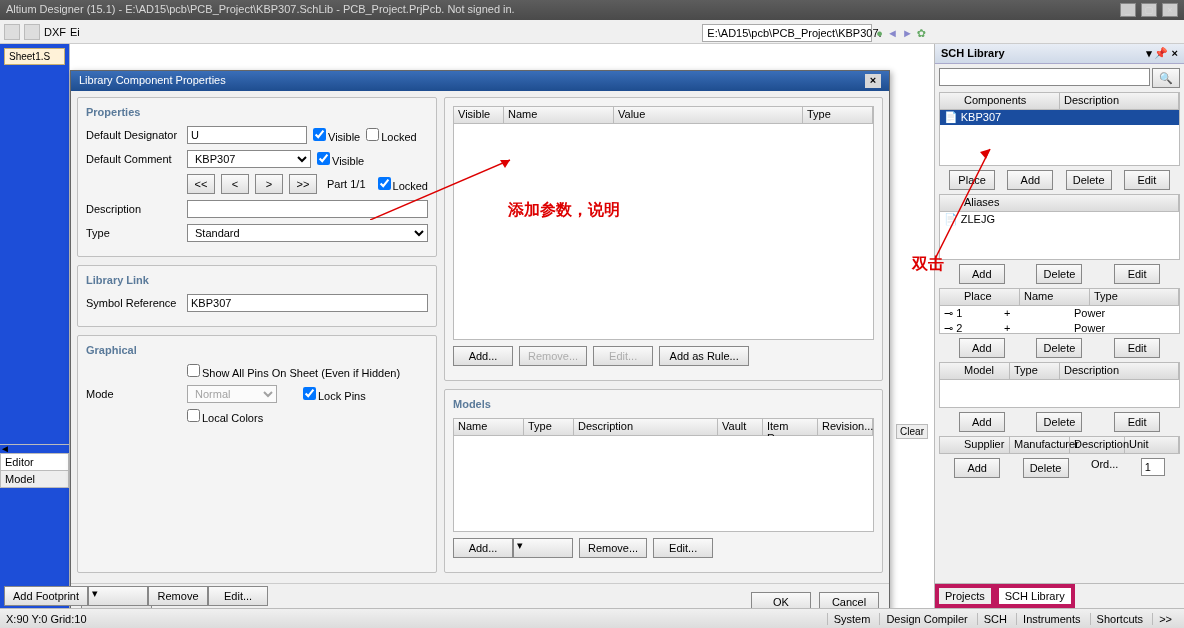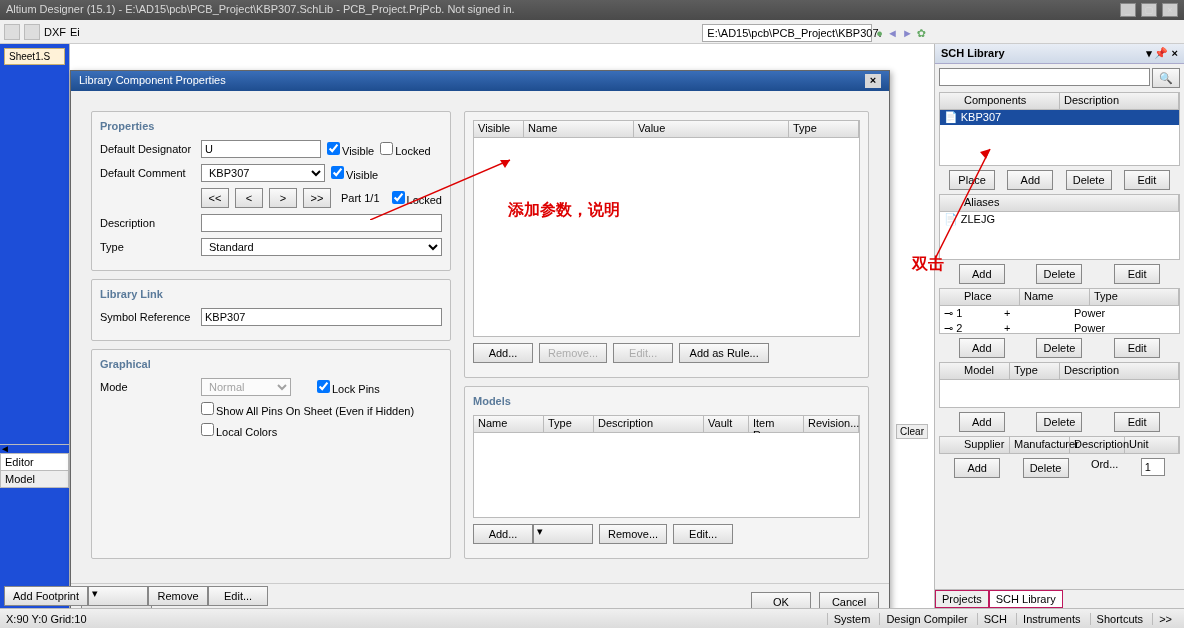--- a/index.html
+++ b/index.html
@@ -11,21 +11,21 @@
 .pathbar { display:inline-flex; align-items:center; background:#fff; border:1px solid #aaa; padding:1px 4px; height:18px; width:160px; }
 .main { position:absolute; top:44px; bottom:20px; left:0; right:0; display:flex; }
 .leftcol { width:70px; background:#1d4ed8; border-right:1px solid #bbb; display:flex; flex-direction:column; }
 .sheet-tab { background:#fff2d8; border:1px solid #c8b070; margin:4px; padding:2px 4px; font-size:10px; }
 .editor-tabs { margin-top:auto; }
 .editor-tabs div { border:1px solid #bbb; background:#eee; padding:2px 4px; margin-top:-1px; }
 .center { flex:1; position:relative; background:#fff; }
 .dialog { position:absolute; left:70px; top:26px; width:820px; height:550px; background:#f0f0f0; border:1px solid #666; box-shadow:2px 2px 6px rgba(0,0,0,0.3); }
 .dlg-title { background:linear-gradient(#3a6eb8,#1e4d8f); color:#fff; padding:3px 8px; font-size:11px; display:flex; justify-content:space-between; }
 .dlg-title .x { background:#d8d8d8; color:#000; width:16px; height:14px; text-align:center; line-height:12px; font-weight:bold; }
-.dlg-body { position:absolute; top:20px; bottom:40px; left:0; right:0; display:flex; gap:13px; padding:20px; }
+.dlg-body { position:absolute; top:20px; bottom:40px; left:0; right:0; display:flex; gap:7px; padding:6px; }
 .dlg-left { width:360px; display:flex; flex-direction:column; gap:8px; }
 .dlg-right { flex:1; display:flex; flex-direction:column; gap:8px; }
 .group { border:1px solid #c0c0c0; background:#f4f4f4; border-radius:2px; padding:8px; }
 .group-title { color:#5a7a9a; font-weight:bold; margin-bottom:8px; }
 .row { display:flex; align-items:center; margin-bottom:6px; gap:6px; }
 .lbl { width:95px; }
 input[type=text], select { border:1px solid #888; background:#fff; height:18px; padding:1px 3px; font-size:11px; }
 input[type=checkbox] { margin:0 2px 0 0; }
 .btn { border:1px solid #888; background:linear-gradient(#fafafa,#e0e0e0); height:20px; padding:0 8px; min-width:60px; font-size:11px; cursor:pointer; }
 .btn-sm { min-width:28px; padding:0 4px; }
@@ -38,21 +38,21 @@
 .rp-search { display:flex; padding:4px; gap:2px; }
 .rp-search input { flex:1; }
 .rp-head { background:linear-gradient(#f4f4f4,#dcdcdc); display:flex; height:18px; border:1px solid #bbb;padding-left:20px; }
 .rp-head div { border-right:1px solid #bbb; padding:1px 4px; }
 .rp-list { background:#fff; border:1px solid #bbb; border-top:none; height:56px; }
 .rp-list .sel { background:#1a4d9f; color:#fff; padding:1px 4px; }
 .rp-list .item { padding:1px 4px; }
 .rp-btns { display:flex; padding:4px; justify-content:space-around; }
 .rp-btns .btn { min-width:46px; padding:0 4px; }
 .rp-tabs { display:flex; border-top:1px solid #bbb; margin-top:auto; }
-.rp-tabs div { border:1px solid #be185d; padding:2px 6px; background:#eee; }
+.rp-tabs div { border:4px solid #be185d; padding:2px 6px; background:#eee; }
 .statusbar { position:absolute; bottom:0; left:0; right:0; height:20px; background:linear-gradient(#f0f0f0,#dcdcdc); border-top:1px solid #bbb; display:flex; align-items:center; padding:0 6px; justify-content:space-between; font-size:10px; }
 .status-right span { border-left:1px solid #bbb; padding:0 6px; }
 .annotation { position:absolute; color:#d00; font-size:16px; font-weight:bold; pointer-events:none; }
 .arrow { position:absolute; pointer-events:none; }
 .rp-pinrow { display:flex; padding:1px 4px; }
 .bottom-btns { position:absolute; left:4px; bottom:22px; display:flex; gap:0; }
 .btn-dd { display:inline-flex; }
 .btn-dd .arr { border-left:1px solid #888; padding:0 3px; }
 .pathbar-top { position:absolute; right:258px; top:24px; display:flex; align-items:center; gap:4px; }
 </style>
@@ -144,28 +144,28 @@
           <div class="group-title">Library Link</div>
           <div class="row">
             <span class="lbl">Symbol Reference</span>
             <input type="text" style="flex: 1 1 0%;" value="KBP307">
           </div>
         </div>
 
         <div class="group" style="flex:1;">
           <div class="group-title">Graphical</div>
           <div class="row">
+              <span class="lbl"></span>
+              <label><input type="checkbox" style=""><span>Show All Pins On Sheet (Even if Hidden)</span></label>
+            </div>
+          <div class="row">
             <span class="lbl">Mode</span>
             <select style="width:90px;" disabled=""><option>Normal</option></select>
             <label style="margin-left:20px;"><input type="checkbox" checked="" style=""><span>Lock Pins</span></label>
           </div>
-          <div class="row">
-              <span class="lbl"></span>
-              <label><input type="checkbox" style=""><span>Show All Pins On Sheet (Even if Hidden)</span></label>
-            </div>
           <div class="row">
               <span class="lbl"></span>
               <label><input type="checkbox" style=""><span>Local Colors</span></label>
             </div>
         </div>
       </div>
 
       <div class="dlg-right">
         <div class="group" style="flex:1.6; display:flex; flex-direction:column;">
           <div class="tablehead">

